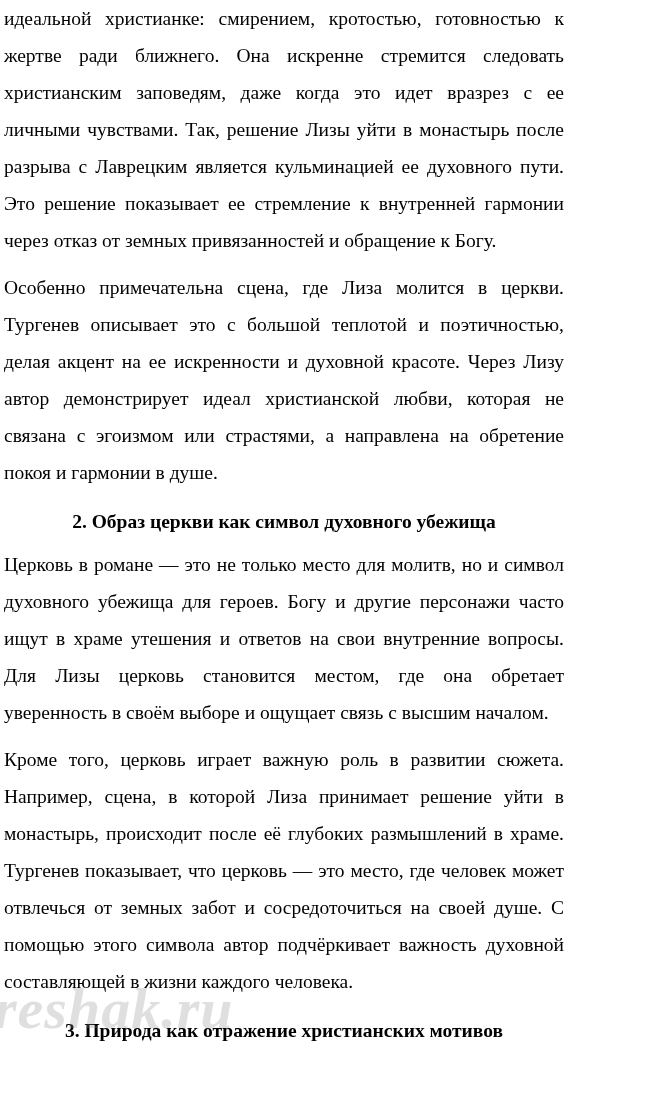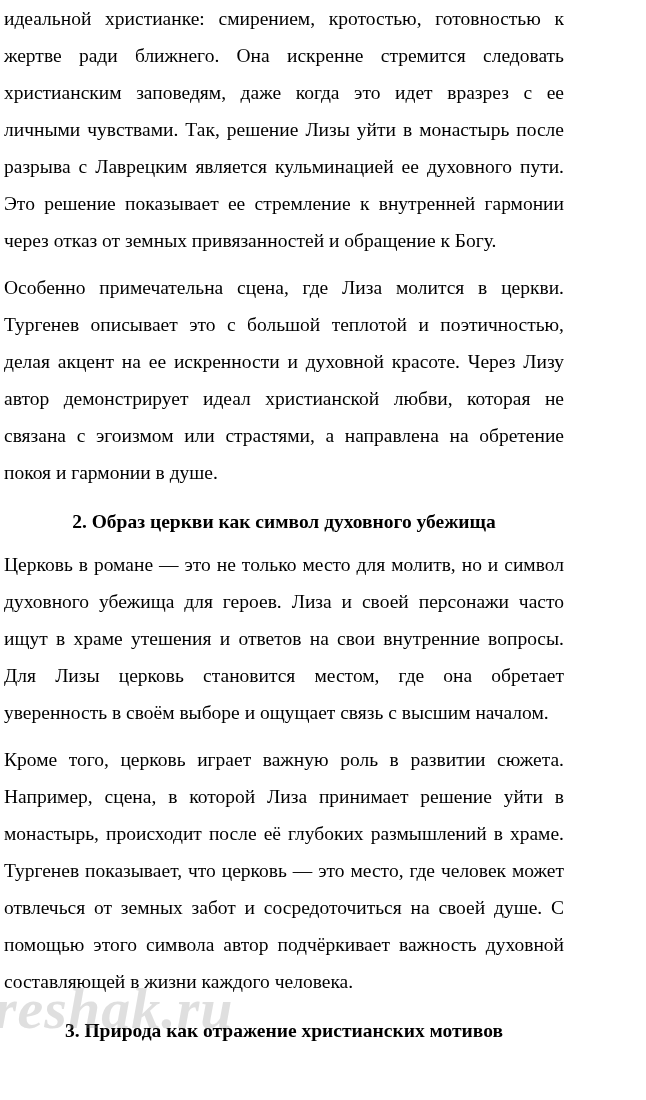--- a/index.html
+++ b/index.html
@@ -62,21 +62,21 @@
 <body>
 
 <div class="page">
 
   <p class="para first">идеальной христианке: смирением, кротостью, готовностью к жертве ради ближнего. Она искренне стремится следовать христианским заповедям, даже когда это идет вразрез с ее личными чувствами. Так, решение Лизы уйти в монастырь после разрыва с Лаврецким является кульминацией ее духовного пути. Это решение показывает ее стремление к внутренней гармонии через отказ от земных привязанностей и обращение к Богу.</p>
 
   <p class="para">Особенно примечательна сцена, где Лиза молится в церкви. Тургенев описывает это с большой теплотой и поэтичностью, делая акцент на ее искренности и духовной красоте. Через Лизу автор демонстрирует идеал христианской любви, которая не связана с эгоизмом или страстями, а направлена на обретение покоя и гармонии в душе.</p>
 
   <h3 class="heading">2. Образ церкви как символ духовного убежища</h3>
 
-  <p class="para">Церковь в романе — это не только место для молитв, но и символ духовного убежища для героев. Лиза и своей персонажи часто ищут в храме утешения и ответов на свои внутренние вопросы. Для Лизы церковь становится местом, где она обретает уверенность в своём выборе и ощущает связь с высшим началом.</p>
+  <p class="para">Церковь в романе — это не только место для молитв, но и символ духовного убежища для героев. Богу и другие персонажи часто ищут в храме утешения и ответов на свои внутренние вопросы. Для Лизы церковь становится местом, где она обретает уверенность в своём выборе и ощущает связь с высшим началом.</p>
 
   <p class="para">Кроме того, церковь играет важную роль в развитии сюжета. Например, сцена, в которой Лиза принимает решение уйти в монастырь, происходит после её глубоких размышлений в храме. Тургенев показывает, что церковь — это место, где человек может отвлечься от земных забот и сосредоточиться на своей душе. С помощью этого символа автор подчёркивает важность духовной составляющей в жизни каждого человека.</p>
 
   <h3 class="heading">3. Природа как отражение христианских мотивов</h3>
 
 
   <div class="watermark">reshak.ru</div>
 
 </div>
 

